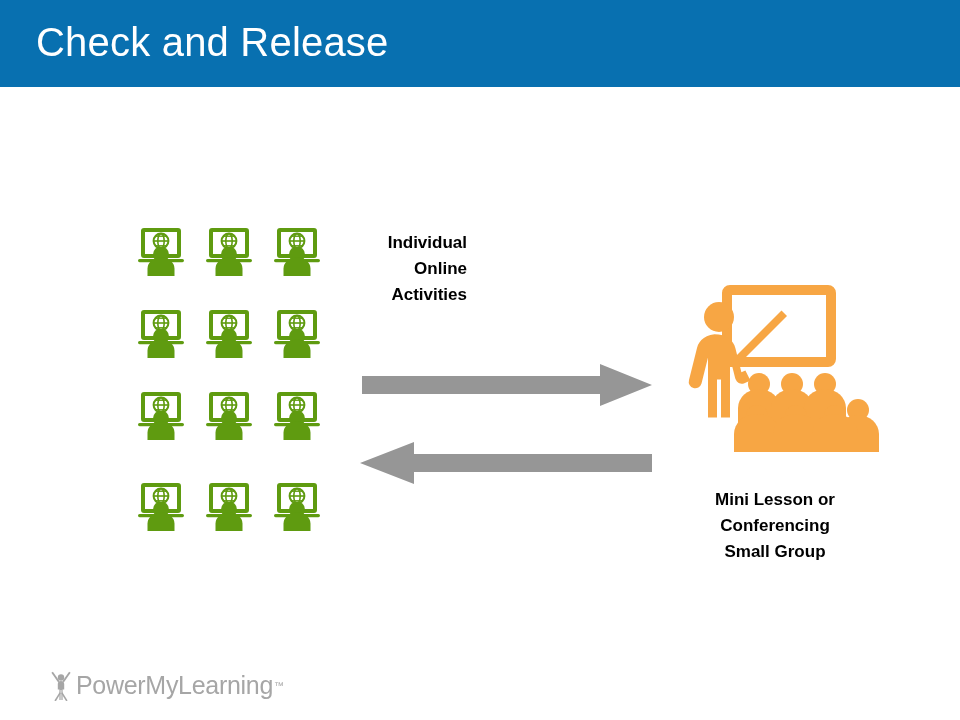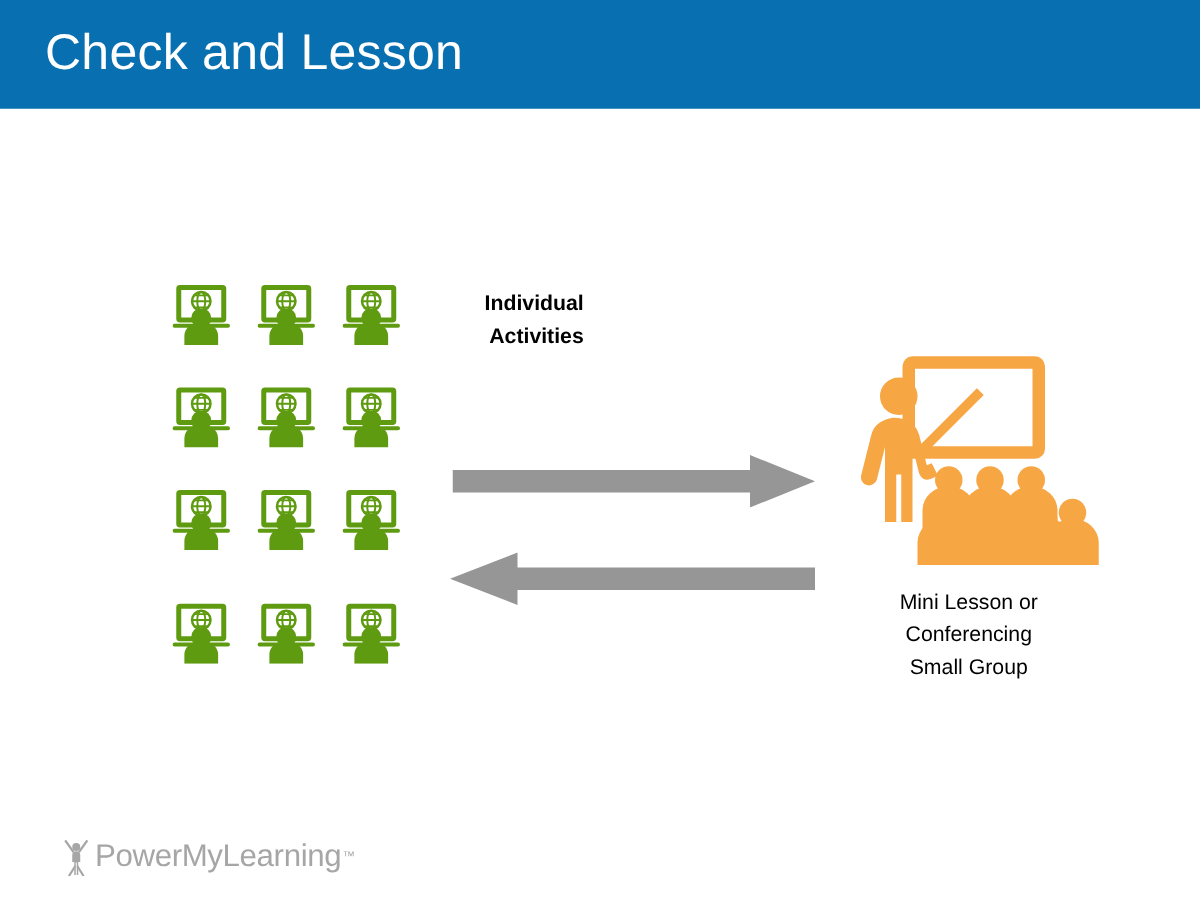--- a/index.html
+++ b/index.html
@@ -106,25 +106,25 @@
   .teacher-illustration svg {
     display: block;
     width: 200px;
     height: 190px;
   }
 
   
   .label-right {
     position: absolute;
     left: 682px;
-    top: 469px;
+    top: 487px;
     width: 186px;
     text-align: center;
     font-size: 17px;
-    font-weight: normal;
+    font-weight: bold;
     color: #000000;
     line-height: 26px;
   }
 
   
   .logo {
     position: absolute;
     left: 48px;
     top: 668px;
     height: 34px;
@@ -152,21 +152,21 @@
     vertical-align: super;
     margin-left: 1px;
   }
 </style>
 </head>
 <body>
 
 <div class="slide">
 
   <div class="title-banner"></div>
-  <div class="title-text">Check and Lesson</div>
+  <div class="title-text">Check and Release</div>
 
   <div class="student-grid">
 
     <div class="student-icon" style="left:0px;  top:0px;">
       <svg viewBox="0 0 46 50" xmlns="http://www.w3.org/2000/svg">
         <g fill="#5f9b10">
           <path d="M6 2 h34 a3 3 0 0 1 3 3 v24 a3 3 0 0 1 -3 3 h-34 a3 3 0 0 1 -3 -3 v-24 a3 3 0 0 1 3 -3 z
                    M7 6 v22 h32 v-22 z"></path>
           <rect x="0" y="33" width="46" height="3.2" rx="1.6"></rect>
           <g>
@@ -346,20 +346,21 @@
           <line x1="17" y1="19.8" x2="29" y2="19.8" stroke="#5f9b10" stroke-width="1.4"></line>
           <circle cx="23" cy="28.5" r="8"></circle>
           <path d="M9.5 50 v-7.5 a13.5 11 0 0 1 27 0 v7.5 z"></path>
         </g>
       </svg>
     </div>
   </div>
 
   <div class="label-left">
     <div>Individual</div>
+    <div>Online</div>
     <div>Activities</div>
   </div>
 
   <div class="arrow-top">
     <svg viewBox="0 0 290 42" xmlns="http://www.w3.org/2000/svg">
       <path d="M0 12 L238 12 L238 0 L290 21 L238 42 L238 30 L0 30 Z" fill="#969696"></path>
     </svg>
   </div>
   <div class="arrow-bottom">
     <svg viewBox="0 0 292 42" xmlns="http://www.w3.org/2000/svg">

